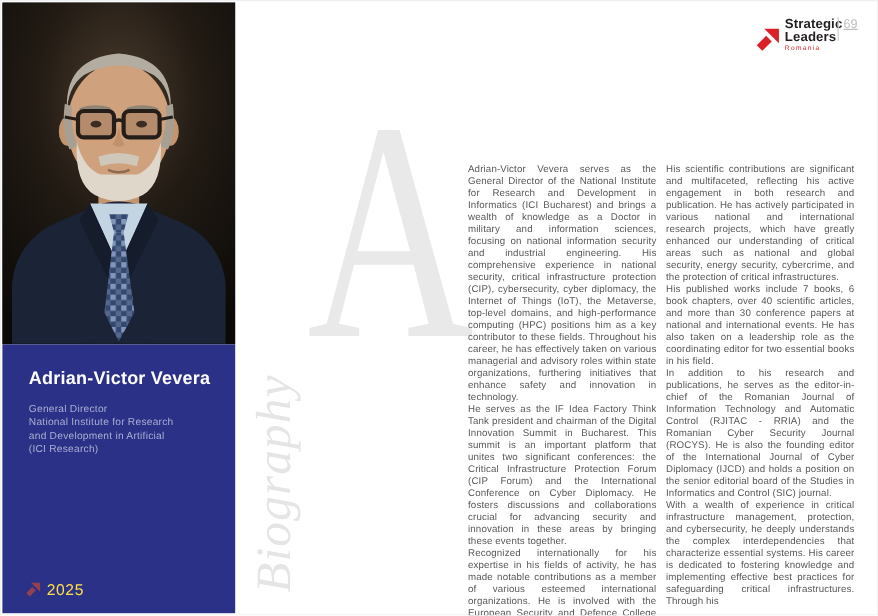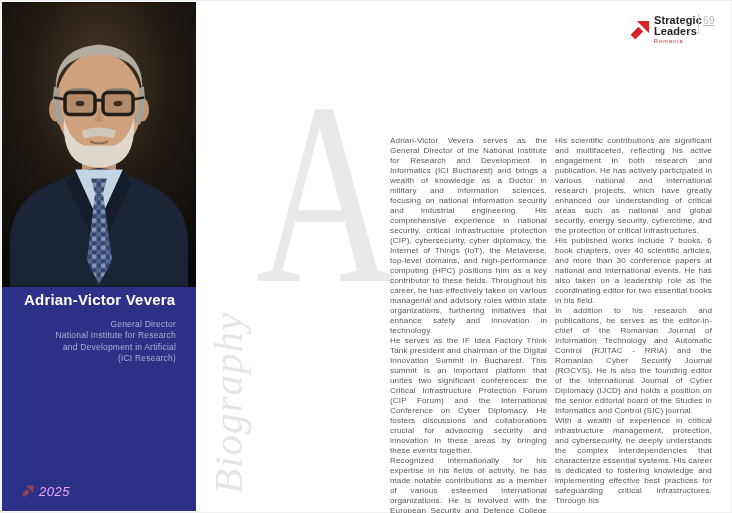--- a/index.html
+++ b/index.html
@@ -20,37 +20,37 @@
     background: #0c0a08;
   }
   .photo svg { display: block; width: 100%; height: 100%; }
 
   
   .info-panel {
     position: absolute; left: 2px; top: 287px;
     width: 194px; height: 224px;
     background: #2b3187;
     color: #ffffff;
-    padding: 4px 20px 0 22px;
+    padding: 20px 20px 0 22px;
   }
   .person-name {
     font-size: 15px; font-weight: bold; line-height: 1.2;
     letter-spacing: 0.2px; color: #ffffff;
   }
-  .person-title { margin-top: 10px; text-align: right; }
+  .person-title { margin-top: 10px; }
   .person-title div {
     font-size: 8.5px; line-height: 11.3px;
     color: #a9afd2; letter-spacing: 0.2px;
   }
   .year-badge {
     position: absolute; left: 19px; bottom: 12px;
     display: flex; align-items: center; gap: 5px;
   }
   .year-badge svg { width: 13px; height: 13px; display: block; }
-  .year-label { font-size: 13px; color: #f0abfc; letter-spacing: 0.5px; font-style: italic; }
+  .year-label { font-size: 13px; color: #fde047; letter-spacing: 0.5px; }
 
   
   .watermark {
     position: absolute; left: 256px; top: 63px;
     font-family: "Liberation Serif", serif;
     font-size: 260px; line-height: 1;
     color: #e9e9e9;
     transform: scaleX(0.74); transform-origin: 0 0;
     z-index: 0; user-select: none;
   }
@@ -71,21 +71,21 @@
   .article .col { width: 157px; }
   .article p {
     text-align: justify;
     font-size: 8.1px; line-height: 10px;
     color: #58585b; letter-spacing: 0.12px;
   }
 
   
   .brand {
     position: absolute; left: 629px; top: 15px;
-    display: flex; align-items: center; gap: 4px; z-index: 2;
+    display: flex; align-items: flex-end; gap: 4px; z-index: 2;
   }
   .brand svg { width: 21px; height: 21px; display: block; margin-top: 1px; }
   .brand-word {
     font-size: 11px; line-height: 10.5px; font-weight: bold;
     color: #231f20; letter-spacing: 0.1px;
   }
   .brand-tagline {
     font-size: 5.5px; color: #da2128;
     letter-spacing: 1.1px; margin-top: 2px;
   }

